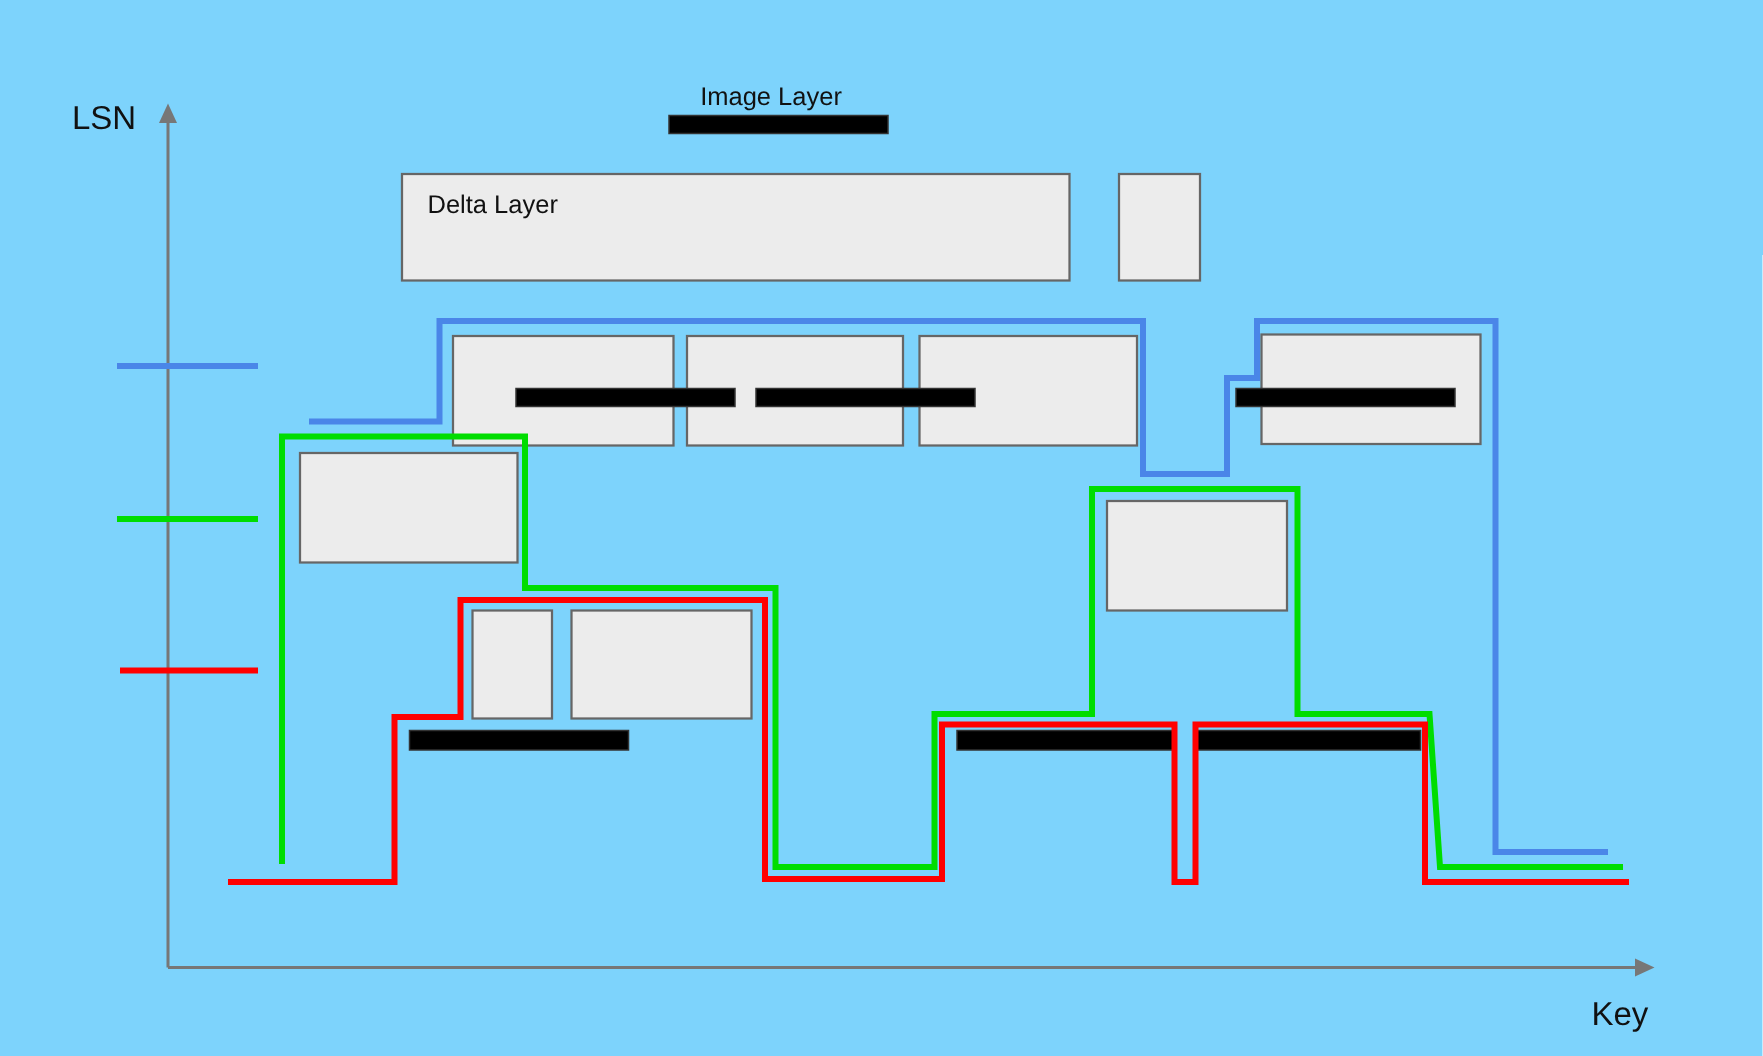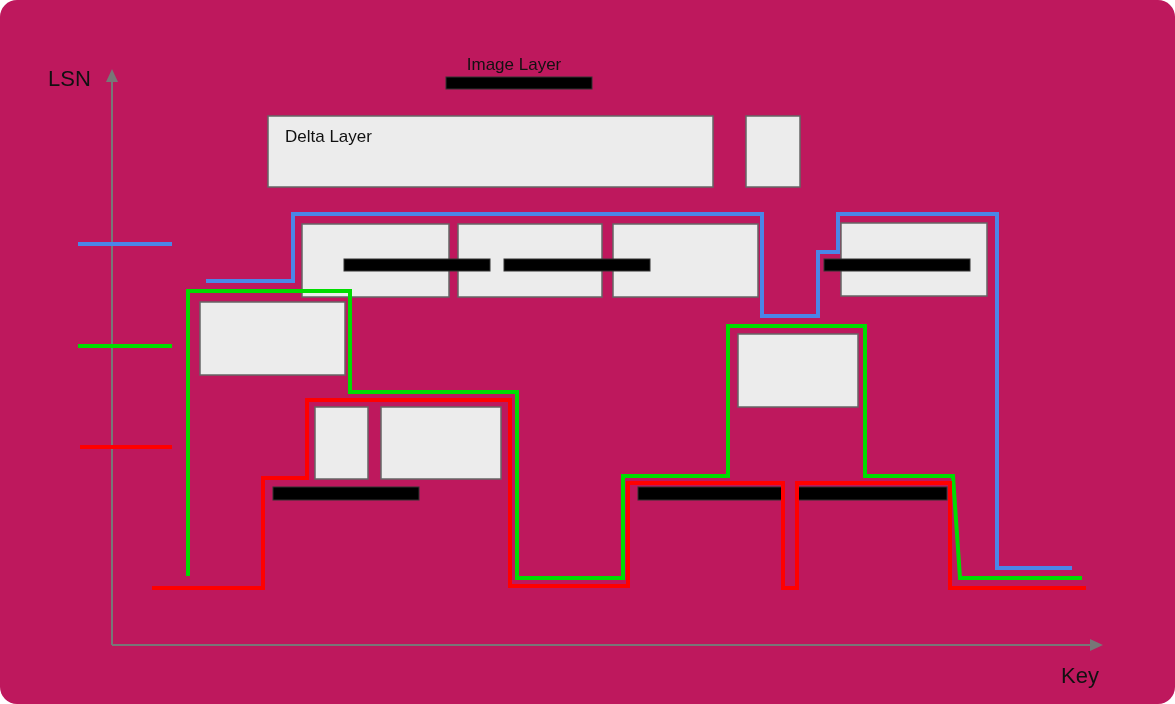--- a/index.html
+++ b/index.html
@@ -5,23 +5,22 @@
   html, body {
     margin: 0;
     padding: 0;
     background: #ffffff;
     font-family: "Liberation Sans", sans-serif;
   }
   .page {
     position: relative;
     width: 1175px;
     height: 704px;
-    background: #be185d;
+    background: #7dd3fc;
     overflow: hidden;
-    border-radius: 17px;
   }
   svg { display: block; }
   svg text {
     font-family: "Liberation Sans", sans-serif;
     fill: #111111;
   }
   .axis-label { font-size: 22px; }
   .legend-label { font-size: 17px; }
 </style>
 </head>

